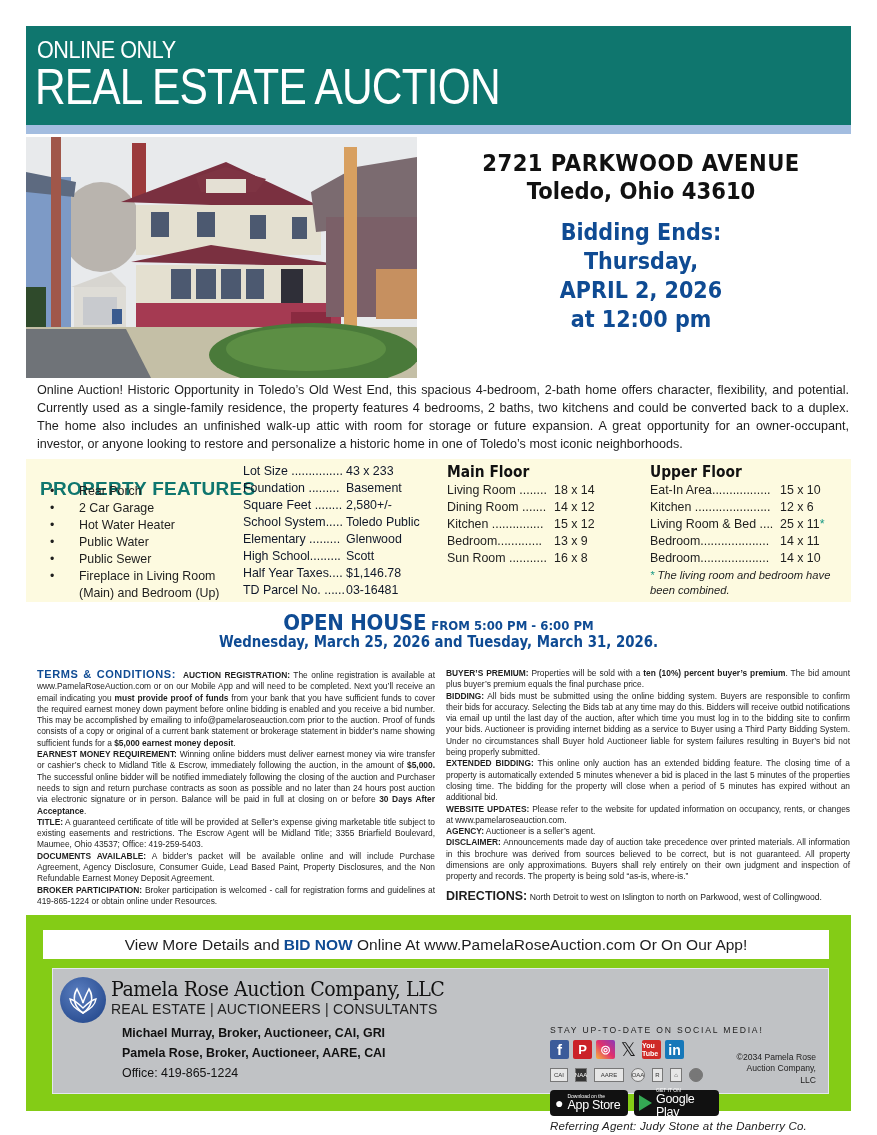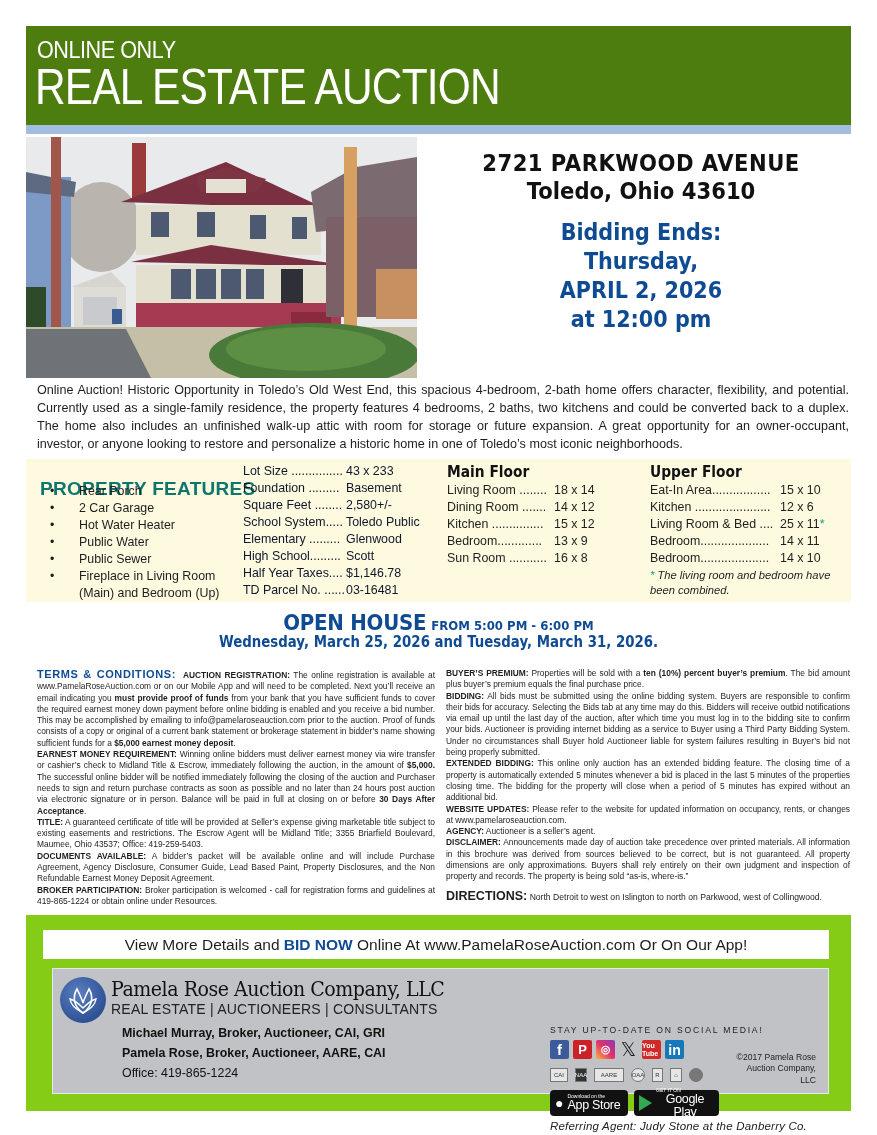--- a/index.html
+++ b/index.html
@@ -1,20 +1,20 @@
 <!DOCTYPE html>
 <html><head>
 <meta charset="utf-8">
 <style>
   * { box-sizing: border-box; margin: 0; padding: 0; }
   html, body { width: 877px; height: 1135px; background: #ffffff; overflow: hidden; }
   body { position: relative; font-family: "Liberation Sans", sans-serif; color: #1a1a1a; }
 
   
-  .header { position: absolute; left: 26px; top: 26px; width: 825px; height: 99px; background: #4d7c0f; }
+  .header { position: absolute; left: 26px; top: 26px; width: 825px; height: 99px; background: #0f766e; }
   .header-sub { position: absolute; left: 11px; top: 10px; color: #fff; font-family: "Liberation Sans", sans-serif; font-size: 24px; letter-spacing: -0.5px; font-weight: normal; transform: scaleX(0.9); transform-origin: left; }
   .header-title { position: absolute; left: 9px; top: 36px; color: #fff; font-family: "Liberation Sans", sans-serif; font-size: 50px; letter-spacing: -1px; line-height: 1; transform: scaleX(0.85); transform-origin: left; }
   .header-strip { position: absolute; left: 26px; top: 125px; width: 825px; height: 9px; background: #a3bde0; }
 
   
   .photo { position: absolute; left: 26px; top: 137px; width: 391px; height: 241px; overflow: hidden; background: #e9ecef; }
   .photo svg { width: 100%; height: 100%; display: block; }
 
   
   .address { position: absolute; left: 432px; top: 150px; width: 418px; text-align: center; }
@@ -85,21 +85,21 @@
   .soc.li { background: #1778b9; font-size: 14px; }
   .badge-row { position: absolute; left: 497px; top: 99px; display: flex; gap: 7px; align-items: center; }
   .badge { height: 14px; background: #e6e6e6; border: 1px solid #777; font-size: 6px; color: #333; display: flex; align-items: center; justify-content: center; }
   .app-row { position: absolute; left: 497px; top: 121px; display: flex; gap: 6px; }
   .app-btn { background: #111; border-radius: 4px; height: 26px; color: #fff; display: flex; align-items: center; padding: 0 5px; gap: 4px; }
   .app-btn.apple { width: 78px; }
   .app-btn.google { width: 85px; }
   .app-glyph { font-size: 14px; line-height: 1; }
   .app-text { display: flex; flex-direction: column; line-height: 1; }
   .app-small { font-size: 5px; }
-  .app-big { font-size: 12.5px; letter-spacing: -0.3px; text-align: center; }
+  .app-big { font-size: 12.5px; letter-spacing: -0.3px; }
   .play-tri { width: 0; height: 0; border-top: 8px solid transparent; border-bottom: 8px solid transparent; border-left: 13px solid #34a853; position: relative; }
   .copyright { position: absolute; right: 12px; top: 83px; width: 80px; text-align: right; font-size: 8.6px; line-height: 11.4px; color: #222; }
   .referring { position: absolute; left: 497px; top: 151px; font-style: italic; font-size: 11.5px; color: #222; letter-spacing: 0.2px; }
 </style>
 </head>
 <body>
 
 <div class="header">
   <div class="header-sub">ONLINE ONLY</div>
   <div class="header-title">REAL ESTATE AUCTION</div>
@@ -344,16 +344,16 @@
         </span>
       </div>
       <div class="app-btn google">
         <span class="play-tri"></span>
         <span class="app-text">
           <span class="app-small">GET IT ON</span>
           <span class="app-big">Google Play</span>
         </span>
       </div>
     </div>
-    <div class="copyright">©2017 Pamela Rose Auction Company, LLC</div>
+    <div class="copyright">©2034 Pamela Rose Auction Company, LLC</div>
     <div class="referring">Referring Agent: Judy Stone at the Danberry Co.</div>
   </div>
 </div>
 
 </body></html>

